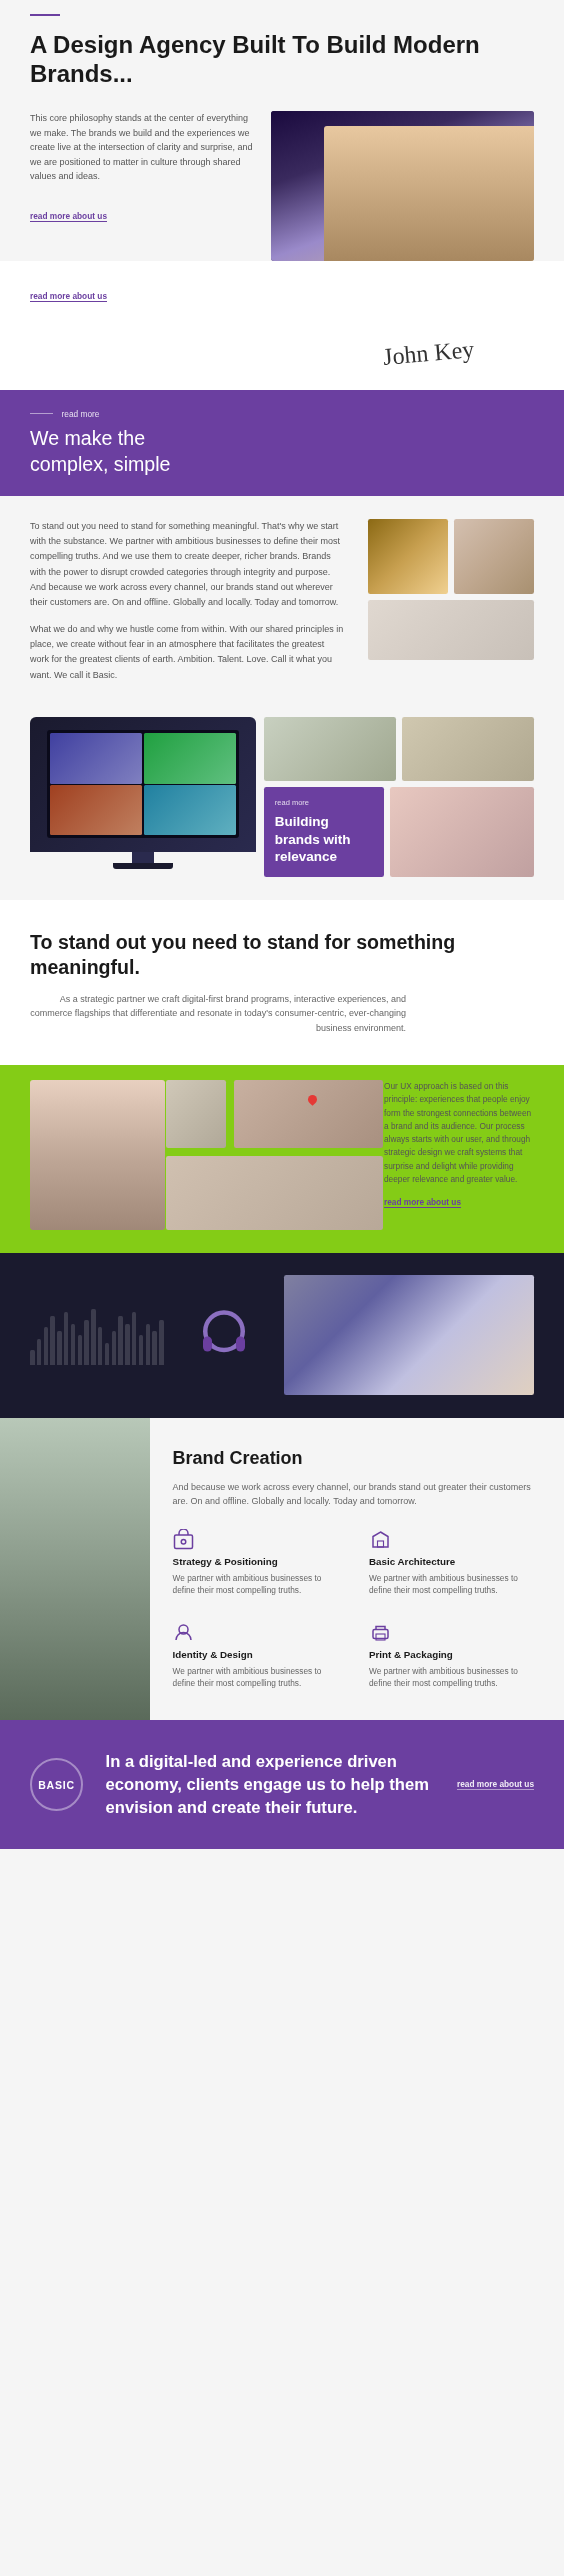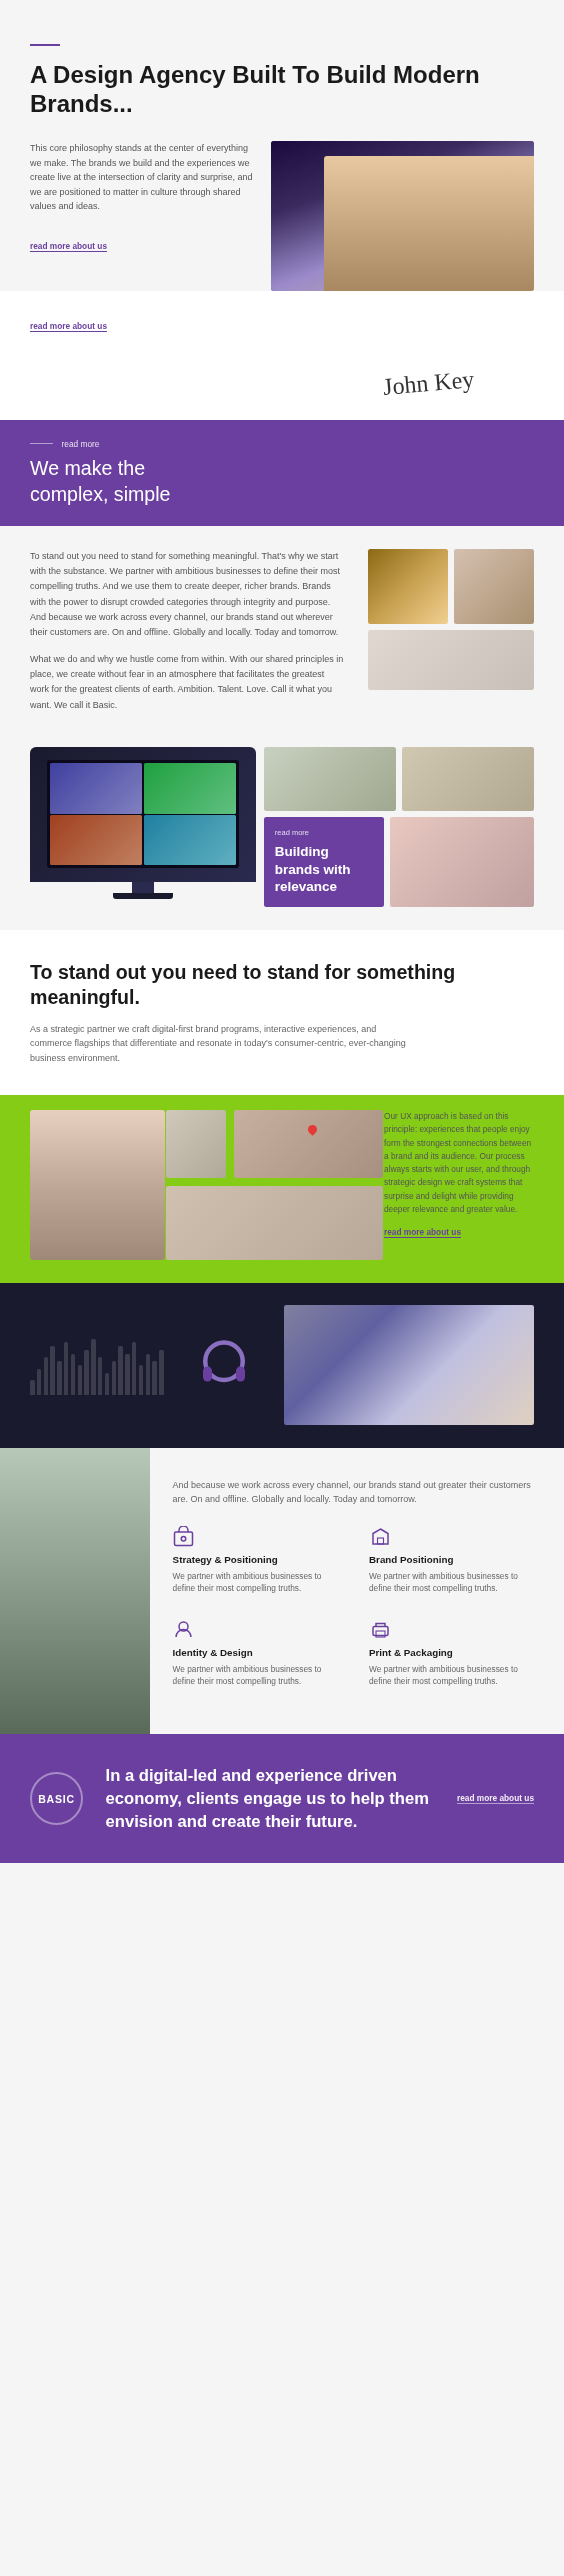--- a/index.html
+++ b/index.html
@@ -1,19 +1,19 @@
 <!DOCTYPE html>
 <html style="font-size:12px"><head>
   <meta charset="utf-8">
   <style>
     * { margin: 0; padding: 0; box-sizing: border-box; }
     body { font-family: 'Georgia', 'Times New Roman', serif; background: #f5f5f5; width: 564px; }
 
     
-    .hero-section { background: #f5f5f5; padding: 44px 30px 0 30px; }
+    .hero-section { background: #f5f5f5; padding: 14px 30px 0 30px; }
     .hero-accent { width: 30px; height: 2.3px; background: #6b3fa0; margin-bottom: 15px; }
     .hero-title { font-size: 24px; font-weight: 700; color: #1a1a1a; line-height: 1.2; margin-bottom: 22.6px; font-family: Arial, sans-serif; }
 
     .hero-content { display: flex; gap: 15px; align-items: flex-start; }
     .hero-text-block { flex: 0 0 226px; }
     .hero-text { font-size: 9px; color: #555; line-height: 1.6; margin-bottom: 25px; font-family: Arial, sans-serif; }
     .read-more-link { font-size: 8.3px; color: #6b3fa0; text-decoration: none; font-family: Arial, sans-serif; font-weight: 600; border-bottom: 0.8px solid #6b3fa0; }
 
     .hero-image-container { flex: 1; position: relative; }
     .hero-img-placeholder { width: 100%; height: 150px; background: linear-gradient(135deg, #2a1a4e 0%, #4a3a6e 40%, #8a7ab0 70%, #c4a882 100%); border-radius: 3px; display: flex; align-items: center; justify-content: center; overflow: hidden; }
@@ -61,21 +61,21 @@
     .port-img-1 { flex: 1; background: linear-gradient(135deg, #c8d0c0, #a0a890); }
     .port-img-2 { flex: 1; background: linear-gradient(135deg, #d0c8b0, #b0a890); }
     .port-card { background: #6b3fa0; color: #fff; padding: 11.3px; border-radius: 2.3px; flex: 0 0 120px; }
     .port-card-readmore { font-size: 7.5px; color: rgba(255,255,255,0.8); font-family: Arial, sans-serif; margin-bottom: 6px; cursor: pointer; }
     .port-card-title { font-size: 13.5px; font-weight: 700; font-family: Arial, sans-serif; line-height: 1.3; }
     .port-img-side { flex: 1; background: linear-gradient(135deg, #e8c8c0, #c0a0a0); border-radius: 2.3px; }
 
     
     .standout-section { background: #fff; padding: 30px; }
     .standout-title { font-size: 19.6px; font-weight: 700; color: #1a1a1a; font-family: Arial, sans-serif; margin-bottom: 11.3px; line-height: 1.3; }
-    .standout-text { font-size: 9px; color: #666; line-height: 1.6; font-family: Arial, sans-serif; max-width: 376px; }
+    .standout-text { font-size: 9px; color: #666; line-height: 1.6; font-family: Arial, sans-serif; max-width: 376px; text-align: right; }
 
     
     .img-row-section { background: #84cc16; padding: 0 30px 22.6px 30px; display: flex; gap: 1px; }
     .img-row-left { flex: 0 0 135px; height: 150px; background: linear-gradient(180deg, #e8d0c0 0%, #c0a898 50%, #a08878 100%); border-radius: 3px; }
     .img-row-mid { flex: 1; display: flex; flex-direction: column; gap: 7.5px; }
     .img-row-mid-top { display: flex; gap: 7.5px; height: 68px; }
     .img-mid-1 { flex: 0 0 60px; background: linear-gradient(135deg, #d0c8b8, #b0a898); border-radius: 2.3px; }
     .img-mid-2 { flex: 1; background: linear-gradient(135deg, #c8b0a0, #a89080); border-radius: 2.3px; position: relative; display: flex; align-items: center; justify-content: center; }
     .map-pin { width: 9px; height: 9px; background: #e53935; border-radius: 50% 50% 50% 0; transform: rotate(-45deg); position: absolute; top: 15px; left: 50%; }
     .img-mid-bottom { flex: 1; background: linear-gradient(135deg, #d0c0b0, #b8a898); border-radius: 2.3px; }
@@ -241,41 +241,42 @@
       <rect x="12" y="42" width="12" height="20" rx="6" fill="#6b3fa0"></rect>
       <rect x="56" y="42" width="12" height="20" rx="6" fill="#6b3fa0"></rect>
     </svg>
   </div>
   <div class="city-img"></div>
 </section>
 
 <section class="brand-creation-section">
   <div class="brand-img-left"></div>
   <div class="brand-content">
+    <h2 class="brand-title">Brand Creation</h2>
     <p class="brand-intro">And because we work across every channel, our brands stand out greater their customers are. On and offline. Globally and locally. Today and tomorrow.</p>
     <div class="brand-services">
       <div class="brand-service">
         <div class="service-icon">
           <svg viewBox="0 0 28 28" fill="none" xmlns="http://www.w3.org/2000/svg">
             <rect x="2" y="8" width="24" height="18" rx="2" stroke="#6b3fa0" stroke-width="2"></rect>
             <path d="M8 8V6a6 6 0 0112 0v2" stroke="#6b3fa0" stroke-width="2"></path>
             <circle cx="14" cy="17" r="3" stroke="#6b3fa0" stroke-width="2"></circle>
           </svg>
         </div>
         <div class="service-title">Strategy &amp; Positioning</div>
         <p class="service-text">We partner with ambitious businesses to define their most compelling truths.</p>
       </div>
       <div class="brand-service">
         <div class="service-icon">
           <svg viewBox="0 0 28 28" fill="none" xmlns="http://www.w3.org/2000/svg">
             <path d="M14 4L24 10v14H4V10z" stroke="#6b3fa0" stroke-width="2"></path>
             <rect x="10" y="16" width="8" height="8" stroke="#6b3fa0" stroke-width="1.5"></rect>
           </svg>
         </div>
-        <div class="service-title">Brand Positioning</div>
+        <div class="service-title">Basic Architecture</div>
         <p class="service-text">We partner with ambitious businesses to define their most compelling truths.</p>
       </div>
       <div class="brand-service">
         <div class="service-icon">
           <svg viewBox="0 0 28 28" fill="none" xmlns="http://www.w3.org/2000/svg">
             <circle cx="14" cy="10" r="6" stroke="#6b3fa0" stroke-width="2"></circle>
             <path d="M4 24c0-5.523 4.477-10 10-10s10 4.477 10 10" stroke="#6b3fa0" stroke-width="2"></path>
           </svg>
         </div>
         <div class="service-title">Identity &amp; Design</div>

